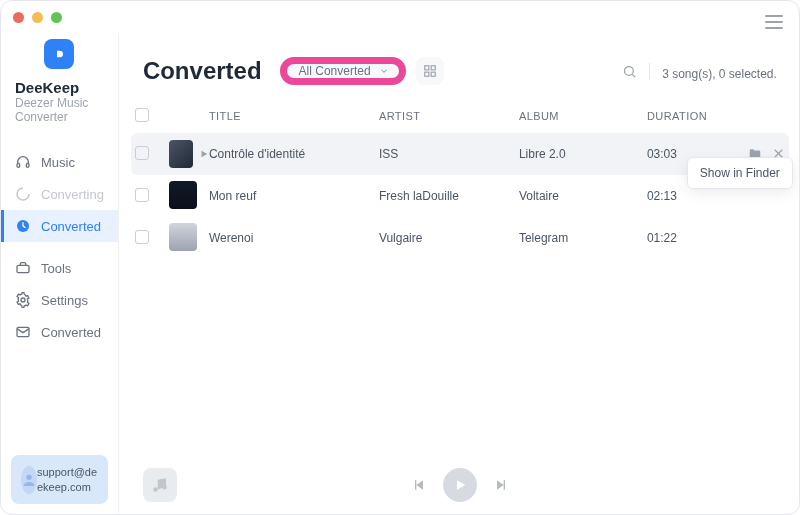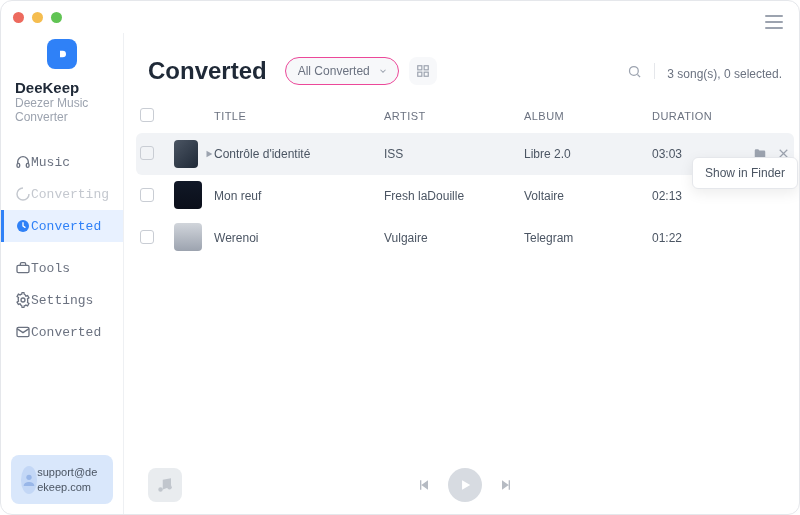--- a/index.html
+++ b/index.html
@@ -43,24 +43,23 @@
 .brand-icon {
   width: 30px; height: 30px; border-radius: 8px; background: #2f81f7;
   display: flex; align-items: center; justify-content: center; color: #fff;
   font-weight: 700; font-size: 14px;
 }
 .brand-name { font-weight: 700; font-size: 15px; color: #1f2937; }
 .brand-sub { font-size: 12px; color: #9ca3af; }
 
 .nav { padding: 6px 0; }
 .nav-item {
-  display: flex; align-items: center; 
+  display: flex; align-items: center; gap: 10px;
   padding: 8px 14px; cursor: pointer;
   color: #6b7280;
-  font-family: Liberation Mono, monospace;
 }
 .nav-item.active {
   background: #e8f1ff; color: #2f81f7;
   border-left: 3px solid #2f81f7;
   padding-left: 11px;
 }
 .nav-item.disabled { color: #c4c8cf; }
 .nav-item .icon { width: 16px; height: 16px; display: flex; align-items: center; justify-content: center; }
 .nav-sep { height: 10px; }
 
@@ -79,21 +78,21 @@
 .support-text { font-size: 11px; color: #4b5563; line-height: 1.3; overflow-wrap: anywhere; }
 
 .main { flex: 1; display: flex; flex-direction: column; }
 .main-header {
   display: flex; align-items: center;
   padding: 24px 24px 10px 24px;
 }
 .page-title { font-size: 24px; font-weight: 800; color: #1f2937; }
 .filter-select {
   margin-left: 18px; height: 28px; padding: 0 28px 0 12px;
-  border: 1px solid #ec4899; border-radius: 14px;
+  border: 7px solid #ec4899; border-radius: 14px;
   background: #f7f8fa; color: #6b7280; font-size: 12px;
   display: flex; align-items: center; position: relative;
 }
 .chev { position: absolute; right: 10px; top: 50%; transform: translateY(-50%); }
 .view-grid-btn {
   margin-left: 10px; width: 28px; height: 28px;
   border-radius: 8px; background: #f7f8fa;
   display: flex; align-items: center; justify-content: center;
 }
 .header-right { margin-left: auto; display: flex; align-items: center; gap: 12px; color: #9ca3af; }

